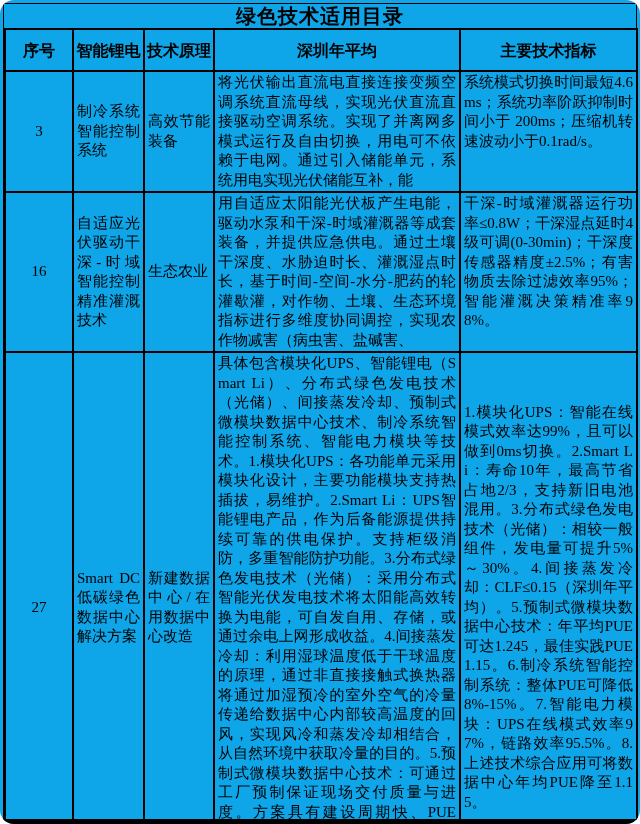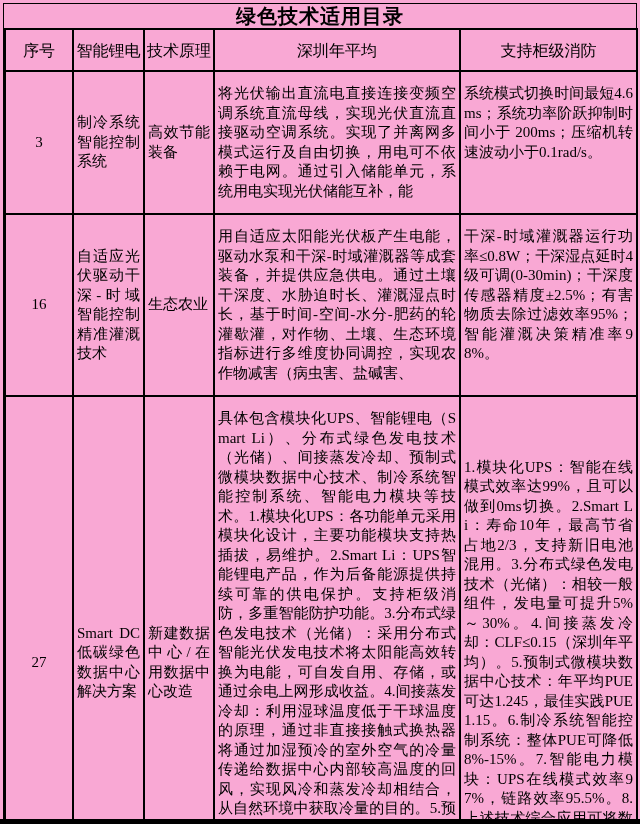--- a/index.html
+++ b/index.html
@@ -1,23 +1,24 @@
 <!DOCTYPE html>
 <html><head>
 <meta charset="utf-8">
 <style>
   html, body { margin: 0; padding: 0; background: #ffffff; }
   .page {
     position: relative;
     width: 640px;
     height: 824px;
     overflow: hidden;
-    background: #f9a8d4;
+    background: #0ea5e9;
     font-family: "Liberation Serif", "DejaVu Serif", serif;
     color: #000000;
+    border-radius: 14px;
   }
   .doc {
     position: absolute;
     left: 3px;
     top: 3px;
     width: 632px;
     border: 1px solid #000000;
   }
   .doc-title {
     text-align: center;
@@ -28,28 +29,28 @@
     letter-spacing: 1px;
   }
   table.catalog {
     border-collapse: collapse;
     table-layout: fixed;
     width: 100%;
     margin-top: 1px;
   }
   table.catalog th, table.catalog td {
     border: 2px solid #000000;
-    padding: 12px 3px;
+    padding: 1px 3px;
     font-size: 15px;
     line-height: 19.5px;
     overflow: hidden;
     word-break: break-all;
   }
   table.catalog th {
-    font-weight: normal;
+    font-weight: bold;
     font-size: 16px;
     line-height: 19px;
     text-align: center;
     vertical-align: middle;
     height: 38px;
     padding: 1px 2px;
   }
   td.c-no   { text-align: center; vertical-align: middle; }
   td.c-name { text-align: justify; text-align-last: left; vertical-align: middle; padding: 1px 2px; }
   td.c-scope{ text-align: justify; text-align-last: left; vertical-align: middle; padding: 1px 2px; }
@@ -84,21 +85,21 @@
         <col style="width:70px">
         <col style="width:246px">
         <col style="width:177px">
       </colgroup>
       <thead>
         <tr>
           <th>序号</th>
           <th>智能锂电</th>
           <th>技术原理</th>
           <th>深圳年平均</th>
-          <th>支持柜级消防</th>
+          <th>主要技术指标</th>
         </tr>
       </thead>
       <tbody>
         <tr style="height:120px">
           <td class="c-no">3</td>
           <td class="c-name">制冷系统智能控制系统</td>
           <td class="c-scope">高效节能装备</td>
           <td class="c-principle">将光伏输出直流电直接连接变频空调系统直流母线，实现光伏直流直接驱动空调系统。实现了并离网多模式运行及自由切换，用电可不依赖于电网。通过引入储能单元，系统用电实现光伏储能互补，能</td>
           <td class="c-ind">系统模式切换时间最短4.6ms；系统功率阶跃抑制时间小于 200ms；压缩机转速波动小于0.1rad/s。</td>
         </tr>

